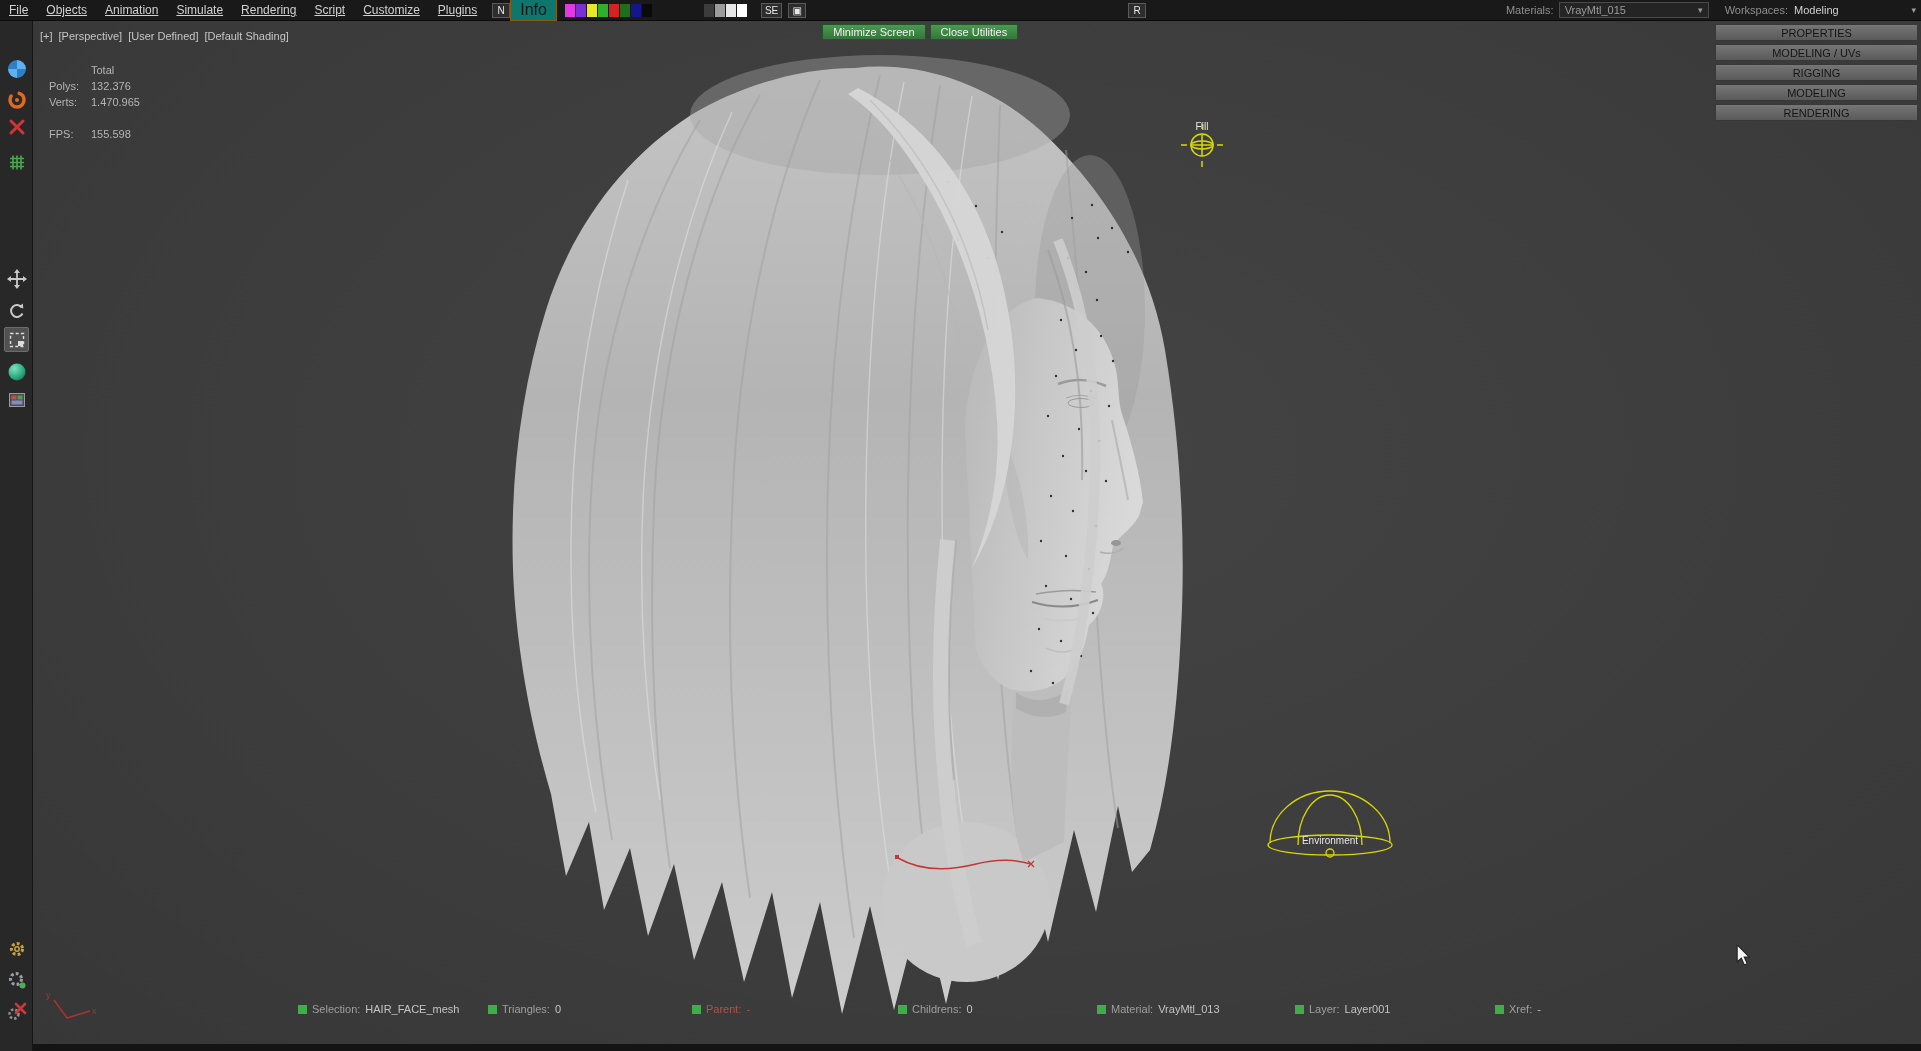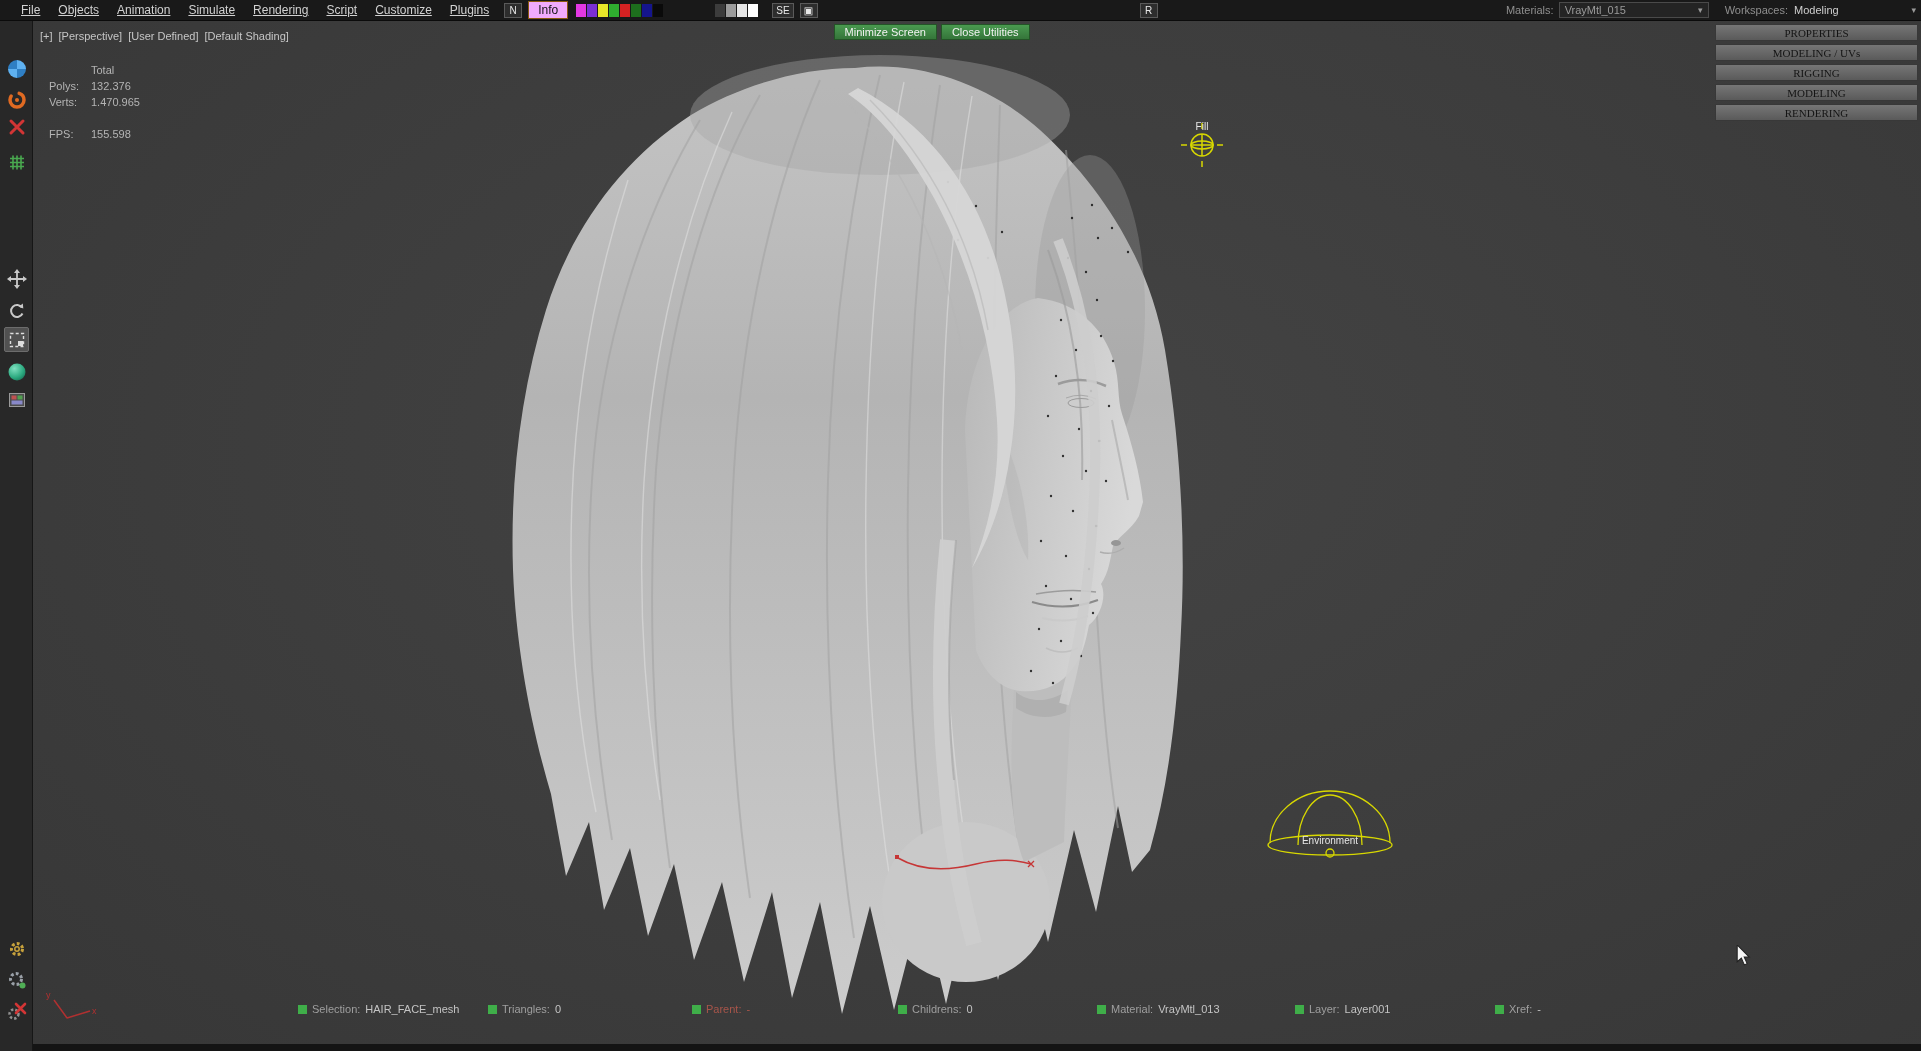--- a/index.html
+++ b/index.html
@@ -3,25 +3,25 @@
 <meta charset="utf-8">
 <style>
   * { box-sizing: border-box; margin: 0; padding: 0; }
   html,body { background:#000; }
   body { font-family:"Liberation Sans", sans-serif; user-select:none; }
   #screen { position:relative; width:1921px; height:1051px; background:#3d3d3d; overflow:hidden; }
 
   
   .menubar { position:absolute; top:0; left:0; right:0; height:21px; background:#191919;
              border-bottom:1px solid #0b0b0b; display:flex; align-items:center; z-index:30;
-             font-size:12px; color:#d2d2d2;padding-left:12px; }
+             font-size:12px; color:#d2d2d2; }
   .menu-item { padding:0 9px; text-decoration:underline; cursor:default; white-space:nowrap; }
   .sq-btn { display:inline-flex; align-items:center; justify-content:center; min-width:18px; height:15px;
             background:#2d2d2d; border:1px solid #5a5a5a; color:#e8e8e8; font-size:10px; margin-left:6px; padding:0 3px; }
-  .info-btn { background:#f0abfc; color:#161616; font-size:12px; padding:1px 9px; margin-left:6px;
+  .info-btn { background:#0f766e; color:#161616; font-size:16px; padding:1px 9px; 
               border:1px solid #8a5a10; }
   .swatches { display:inline-flex; margin-left:8px; gap:1px; }
   .swatches.gray { margin-left:52px; }
   .sw { display:inline-block; width:10px; height:13px; }
   .green-btn { background:linear-gradient(#4a9a50,#35753a); border:1px solid #245427; color:#f2f2f2;
                font-size:11px; padding:1px 10px; white-space:nowrap;margin-top:44px; }
   .gb1 { margin-left:16px; } .gb2 { margin-left:4px; }
   .r-btn { margin-left:110px; }
   .right-group { margin-left:auto; display:flex; align-items:center; padding-right:5px; }
   .dim-label { color:#8f8f8f; font-size:11px; white-space:nowrap; }
@@ -51,21 +51,21 @@
   .stats { position:absolute; left:49px; top:62px; z-index:15; font-size:11px; color:#b4b4b4; }
   .stat-row { display:flex; height:16px; align-items:center; }
   .stat-label { width:42px; }
   .fps-row { margin-top:16px; }
 
   .gizmo-label { position:absolute; z-index:8; color:#e6e6e6; font-size:10px; text-align:center; }
   #fill-label { left:1186px; top:121px; width:32px; }
   #env-label  { left:1288px; top:835px; width:84px; }
 
   
-  .rp { position:absolute; top:24px; right:3px; width:203px; z-index:20;font-family:Liberation Serif, serif; }
+  .rp { position:absolute; top:24px; right:3px; width:203px; z-index:20; }
   .rp-btn { height:17px; line-height:16px; margin-bottom:3px; text-align:center; font-size:11px;
             color:#141414; background:linear-gradient(#767676,#5a5a5a); border:1px solid #383838; border-radius:1px; }
 
   
   .status-item { position:absolute; top:1003px; display:flex; align-items:center; gap:5px;
                  font-size:11px; z-index:18; white-space:nowrap; }
   .sq { width:9px; height:9px; display:inline-block; }
   .sl { color:#9f9f9f; }
   .sv { color:#c4c4c4; }
 

